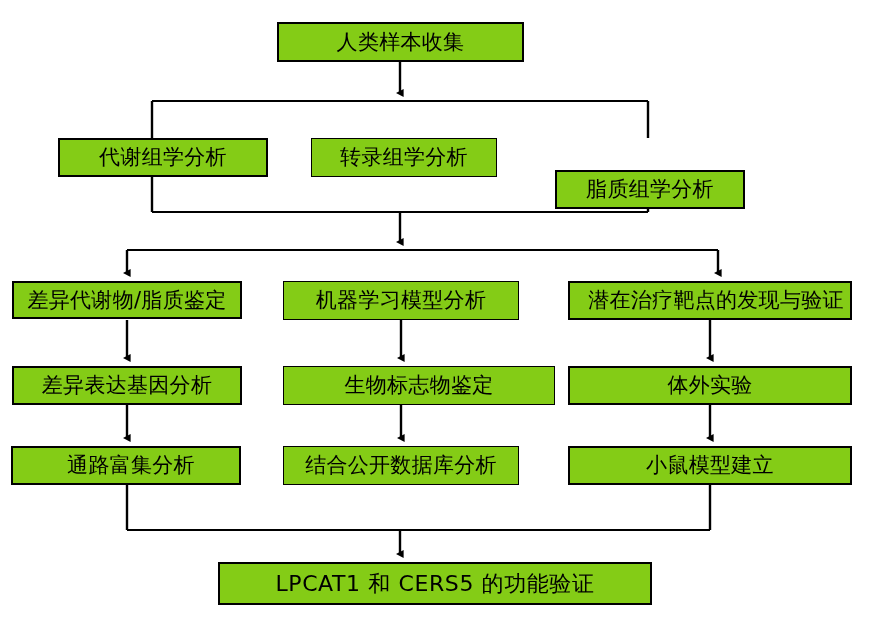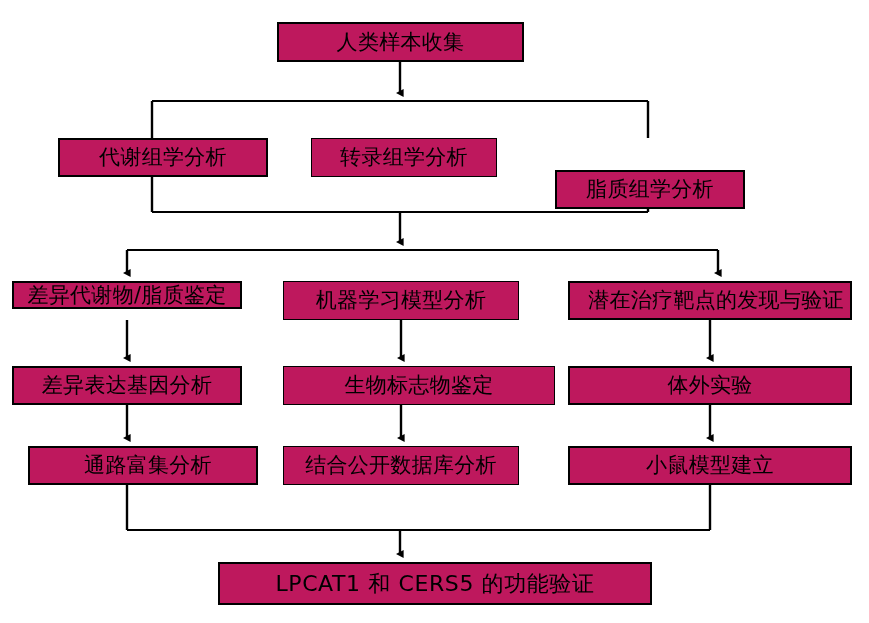--- a/index.html
+++ b/index.html
@@ -21,21 +21,21 @@
   #flow-svg {
     position: absolute;
     left: 0;
     top: 0;
     width: 869px;
     height: 623px;
   }
   .node {
     position: absolute;
     box-sizing: border-box;
-    background: #be185d;
+    background: #84cc16;
     border: 2px solid #000000;
     display: flex;
     align-items: center;
     justify-content: center;
     color: #000000;
     line-height: 1;
     white-space: nowrap;
     z-index: 2;
   }
   .node-label {
@@ -104,39 +104,39 @@
       </div>
       <div class="node" style="left: 58px; top: 138px; width: 210px; height: 39px;">
         <span class="node-label">代谢组学分析</span>
       </div>
       <div class="node node-thin" style="left: 311px; top: 138px; width: 186px; height: 39px;">
         <span class="node-label">转录组学分析</span>
       </div>
       <div class="node" style="left: 555px; top: 138px; width: 190px; height: 39px; margin-top: 32px;">
         <span class="node-label">脂质组学分析</span>
       </div>
-      <div class="node" style="left: 12px; top: 281px; width: 230px; height: 28px;">
+      <div class="node" style="left: 12px; top: 281px; width: 230px; height: 38px;">
         <span class="node-label">差异代谢物/脂质鉴定</span>
       </div>
       <div class="node node-thin" style="left: 283px; top: 281px; width: 236px; height: 39px;">
         <span class="node-label">机器学习模型分析</span>
       </div>
       <div class="node" style="left: 568px; top: 281px; width: 284px; height: 39px; padding-left: 12px;">
         <span class="node-label">潜在治疗靶点的发现与验证</span>
       </div>
       <div class="node" style="left: 12px; top: 366px; width: 230px; height: 39px;">
         <span class="node-label">差异表达基因分析</span>
       </div>
       <div class="node node-thin" style="left: 283px; top: 366px; width: 272px; height: 39px;">
         <span class="node-label">生物标志物鉴定</span>
       </div>
       <div class="node" style="left: 568px; top: 366px; width: 284px; height: 39px;">
         <span class="node-label">体外实验</span>
       </div>
-      <div class="node" style="left: 28px; top: 446px; width: 230px; height: 39px; padding-left: 10px;">
+      <div class="node" style="left: 11px; top: 446px; width: 230px; height: 39px; padding-left: 10px;">
         <span class="node-label">通路富集分析</span>
       </div>
       <div class="node node-thin" style="left: 283px; top: 446px; width: 236px; height: 39px;">
         <span class="node-label">结合公开数据库分析</span>
       </div>
       <div class="node" style="left: 568px; top: 446px; width: 284px; height: 39px;">
         <span class="node-label">小鼠模型建立</span>
       </div>
       <div class="node node-latin" style="left: 218px; top: 562px; width: 434px; height: 43px;">
         <span class="node-label">LPCAT1 和 CERS5 的功能验证</span>

